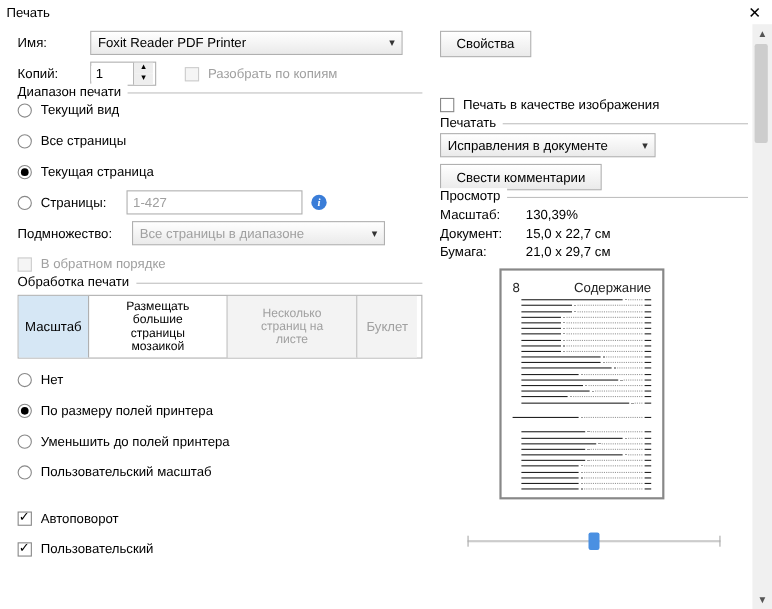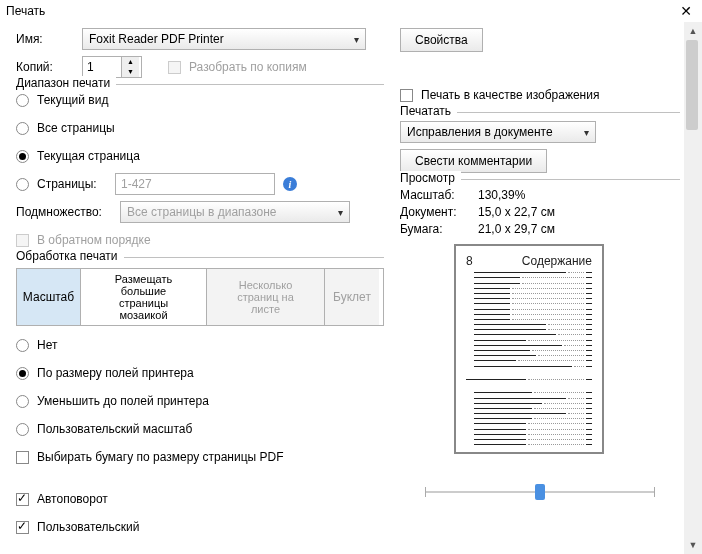--- a/index.html
+++ b/index.html
@@ -138,24 +138,20 @@
         <span>По размеру полей принтера</span>
       </div>
       <div class="row">
         <span class="radio"></span>
         <span>Уменьшить до полей принтера</span>
       </div>
       <div class="row">
         <span class="radio"></span>
         <span>Пользовательский масштаб</span>
       </div>
-      <div class="row">
-        <span class="chk"></span>
-        <span>Выбирать бумагу по размеру страницы PDF</span>
-      </div>
     </div>
 
     <div style="height:14px"></div>
     <div class="row">
       <span class="chk checked"></span>
       <span>Автоповорот</span>
     </div>
     <div class="row">
       <span class="chk checked"></span>
       <span>Пользовательский</span>

